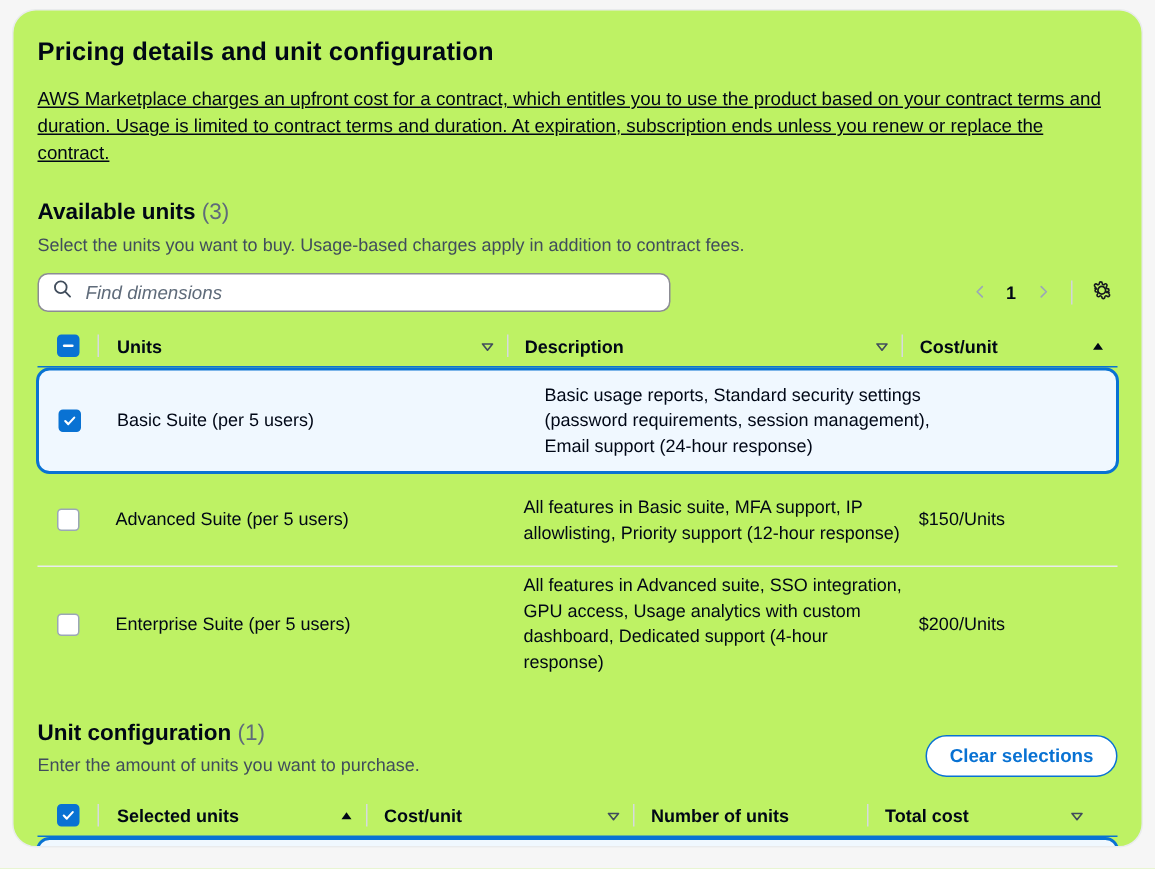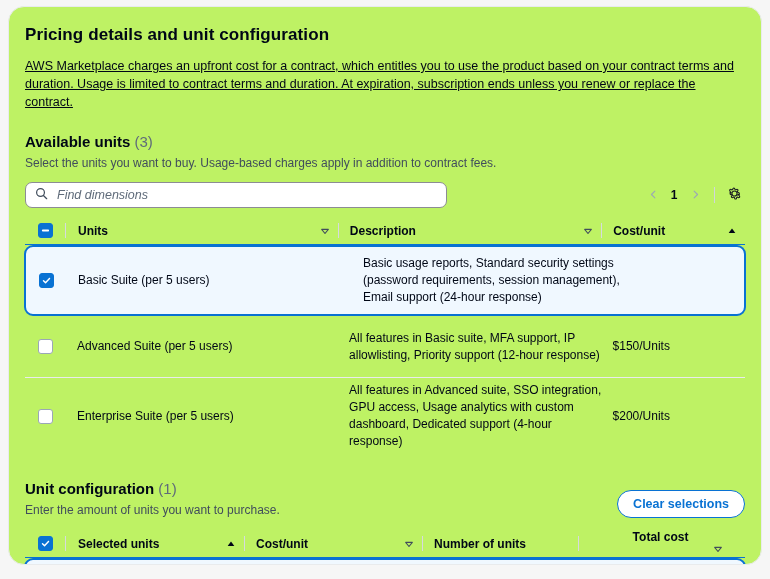--- a/index.html
+++ b/index.html
@@ -196,21 +196,21 @@
 
   
   .c-units { width: 286px; padding-left: 12px; }
   .c-desc  { width: 276px; padding-left: 11px; }
   .c-cost  { width: 150px; padding-left: 11px; }
 
   
   .u-sel   { width: 178px; padding-left: 12px; }
   .u-cost  { width: 177px; padding-left: 11px; }
   .u-num   { width: 155px; padding-left: 11px; }
-  .u-total { width: 152px; padding-left: 11px; flex-direction: column; }
+  .u-total { width: 152px; padding-left: 11px; }
 
   .btn-outline {
     border: 1.6px solid #0972d3;
     color: #0972d3;
     background: #fff;
     font-family: "Liberation Sans", sans-serif;
     font-size: 12.5px;
     font-weight: bold;
     border-radius: 18px;
     padding: 6px 15px;

